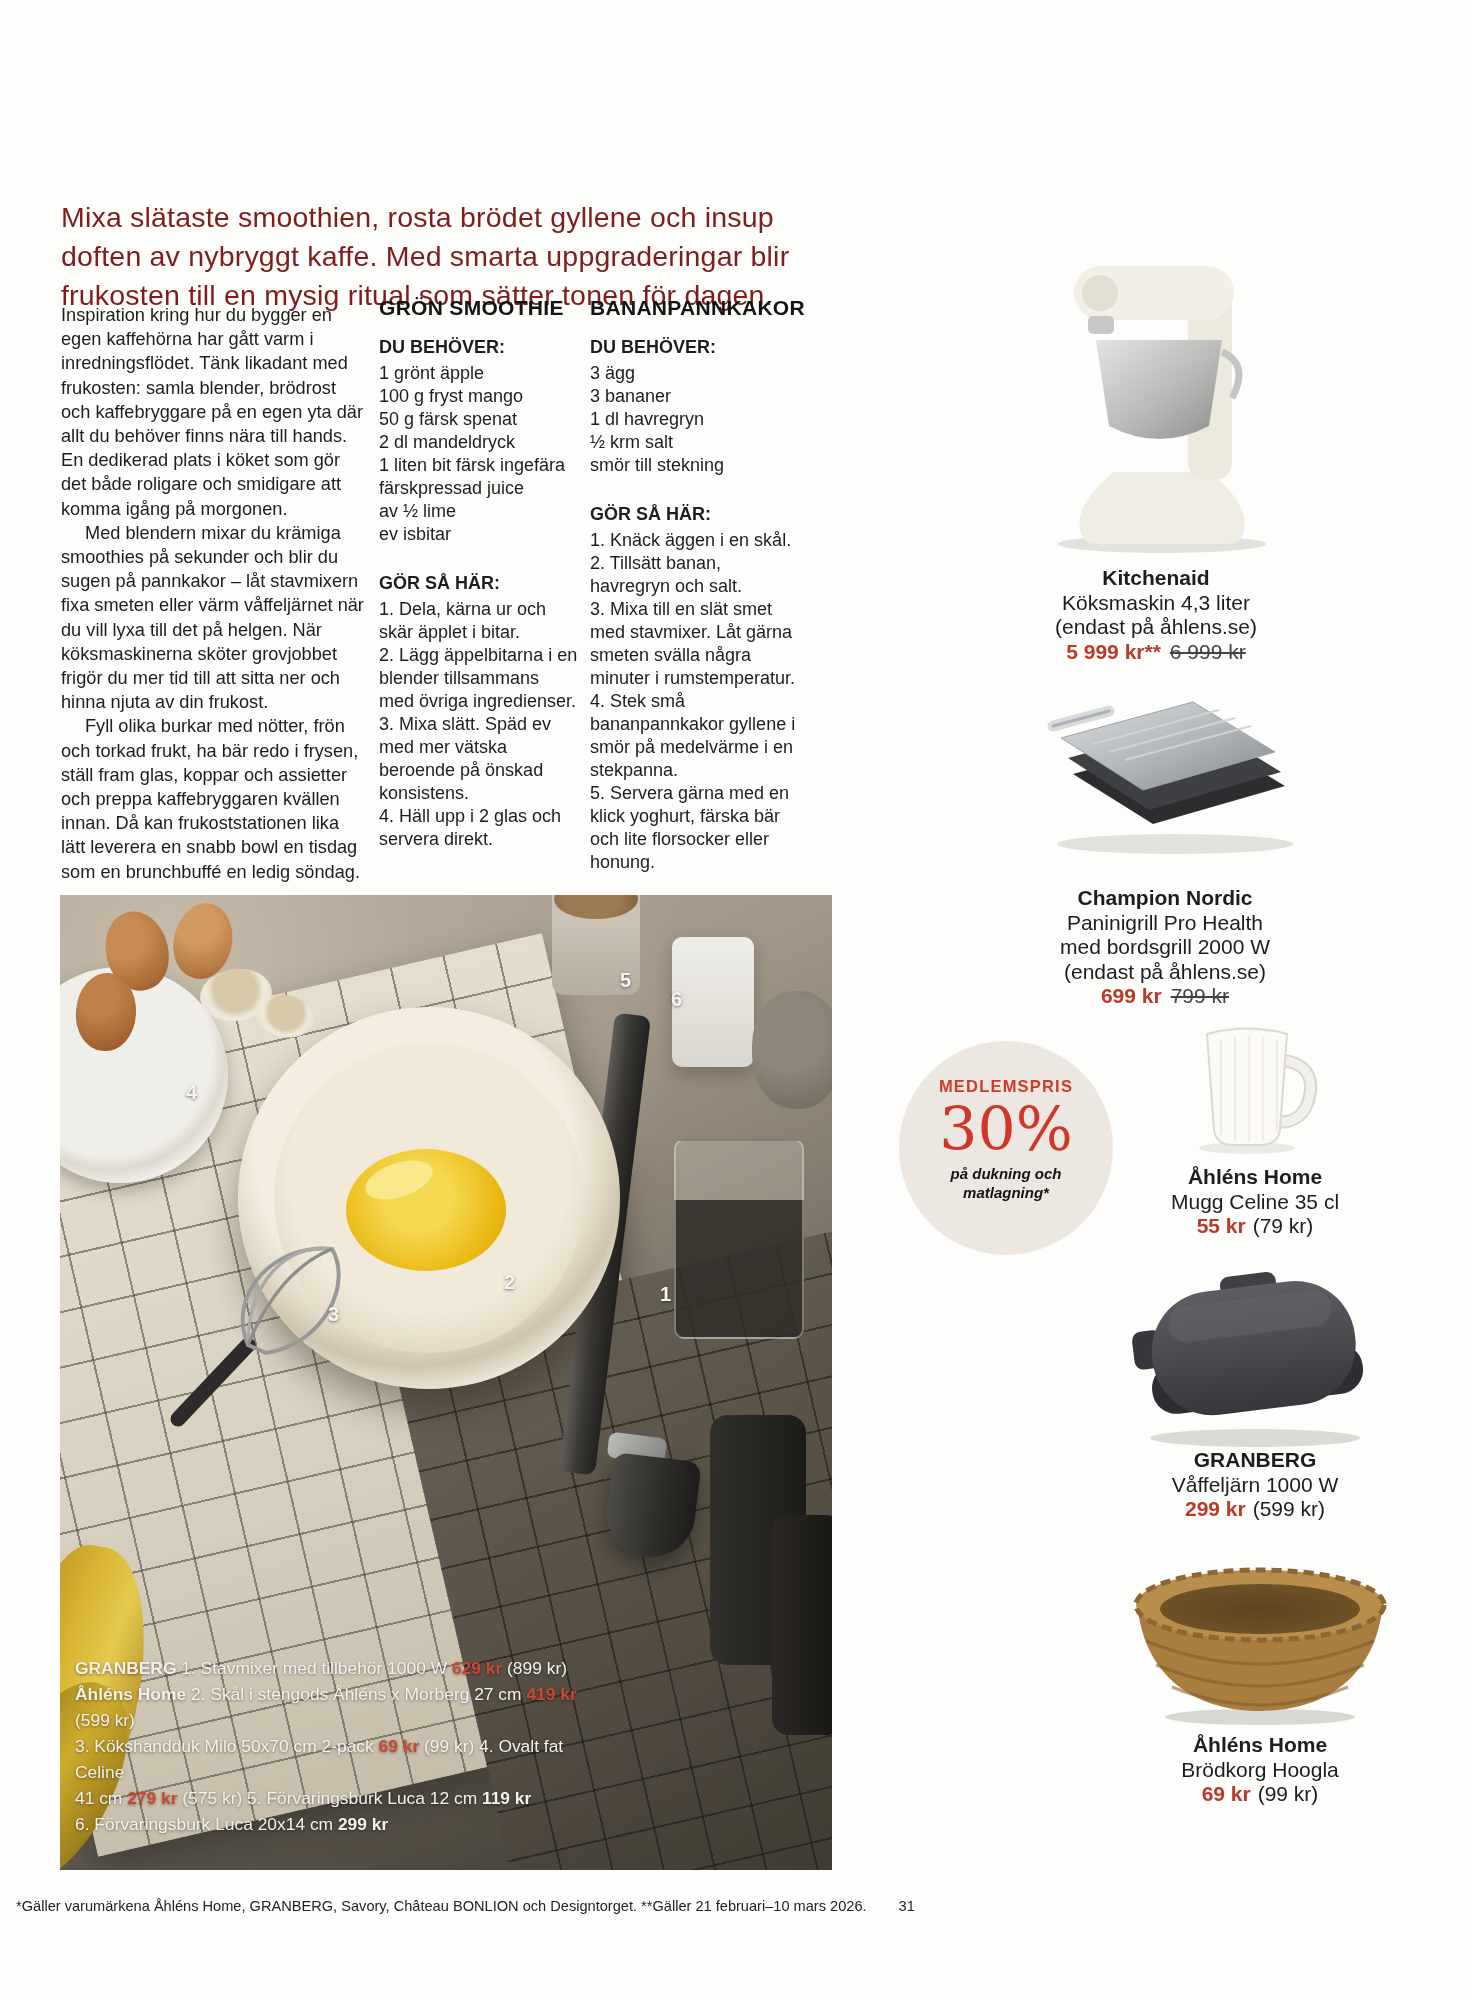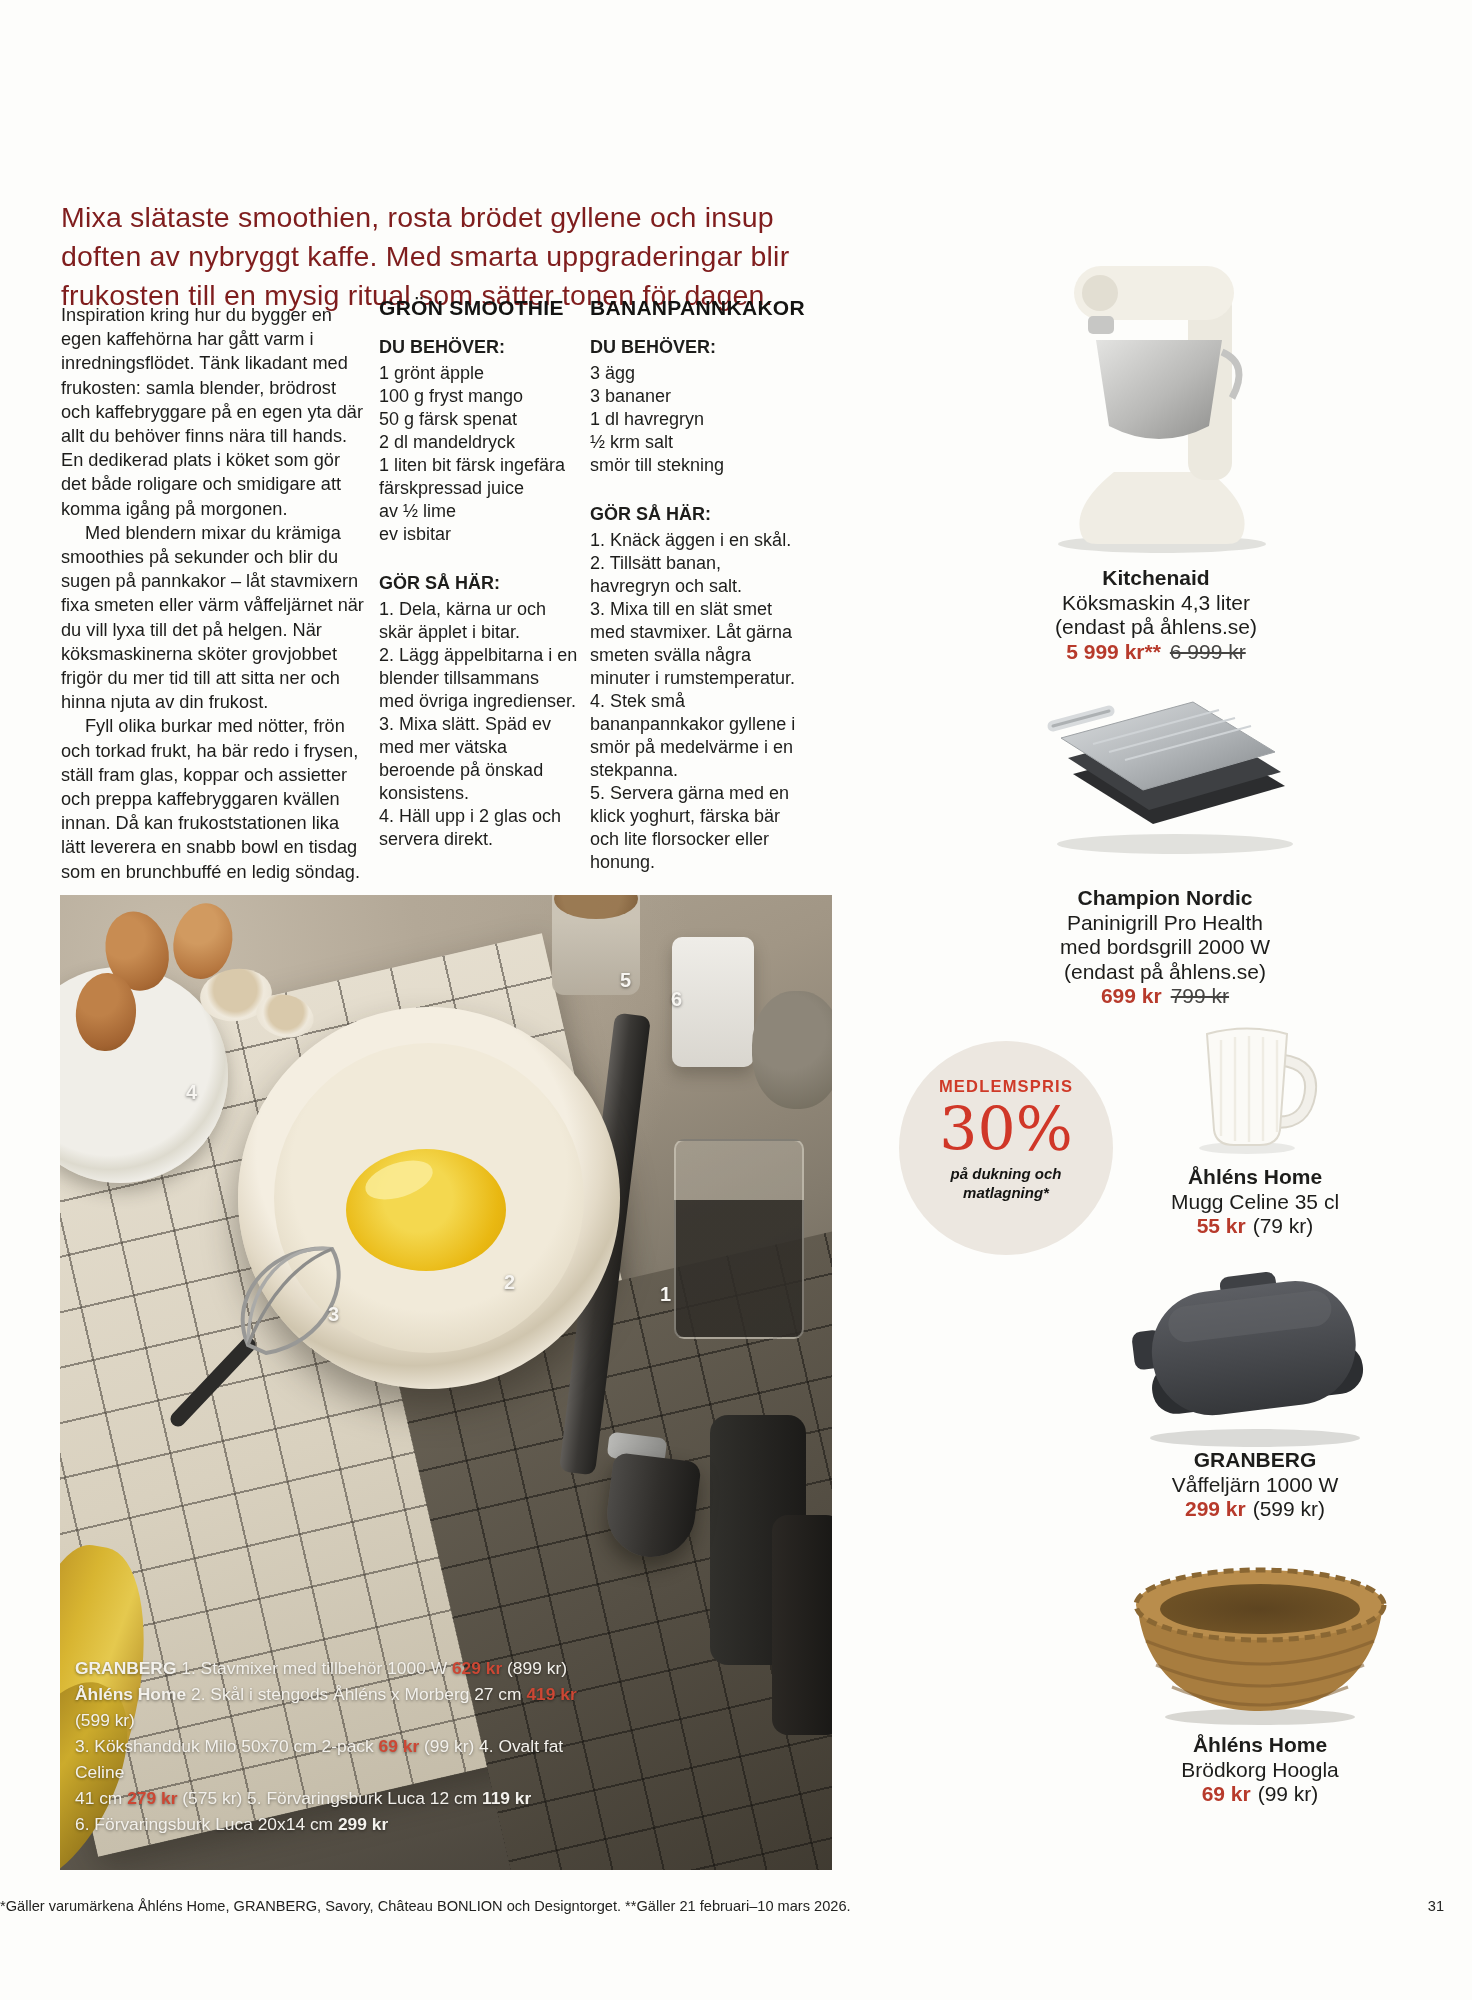--- a/index.html
+++ b/index.html
@@ -104,22 +104,22 @@
   .bottle-2 { position:absolute; left:712px; top:620px; width:70px; height:220px; border-radius:16px;
            background:linear-gradient(90deg,#2b2824,#171614); }
   .photo-num { position:absolute; color:#f7f5f1; font-weight:bold; font-size:20px; text-shadow:0 1px 3px rgba(0,0,0,.5); }
   .whisk { position:absolute; left:96px; top:318px; }
   
   .caption { position:absolute; left:15px; top:760px; width:512px; font-size:17.4px; line-height:26px;
              color:#f3f1ec; text-shadow:0 1px 3px rgba(0,0,0,.45); }
   .cap-b { font-weight:bold; }
   .cap-r { color:#cc4734; font-weight:bold; }
   
-  .footer { position:absolute; left:0; right:28px; top:1898px; display:flex; justify-content:space-between; gap:32px;
-            font-size:14.6px; color:#232321; }
+  .footer { position:absolute; left:0; right:28px; top:1898px; display:flex; justify-content:flex-start; gap:32px;
+            font-size:14.6px; color:#232321;padding-left:16px; }
 </style>
 </head>
 <body>
 
 <div class="page">
 
   <div class="intro">
     <div>Mixa slätaste smoothien, rosta brödet gyllene och insup</div>
     <div>doften av nybryggt kaffe. Med smarta uppgraderingar blir</div>
     <div>frukosten till en mysig ritual som sätter tonen för dagen.</div>

